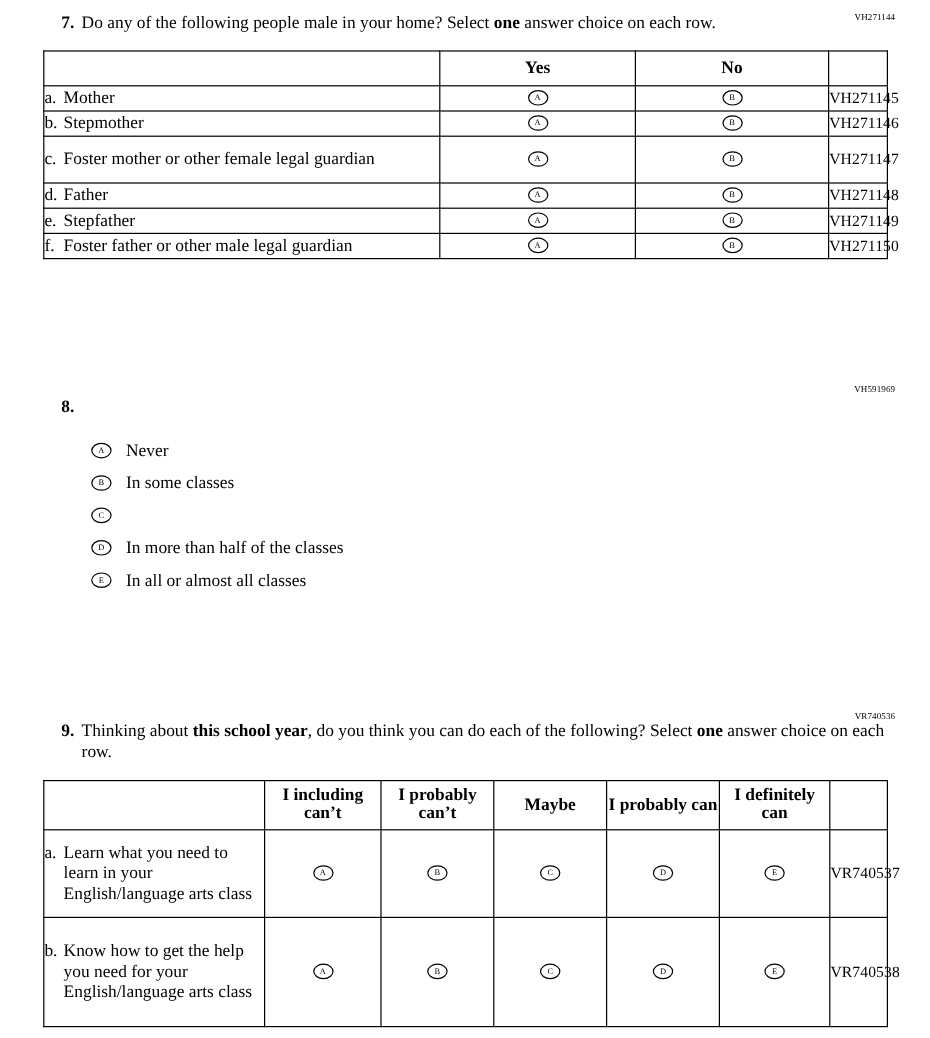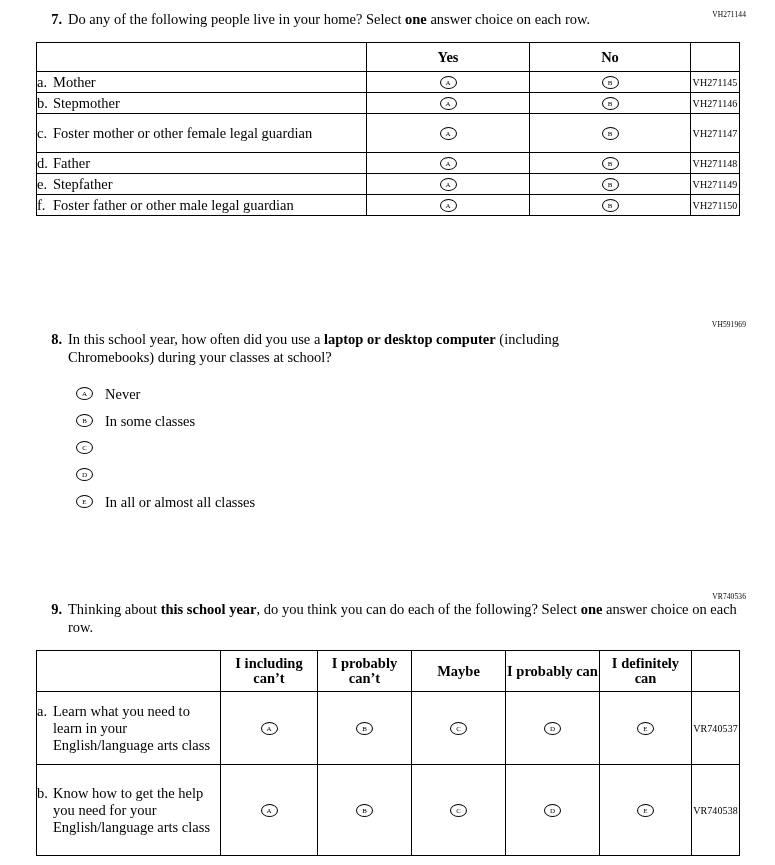--- a/index.html
+++ b/index.html
@@ -44,21 +44,21 @@
     font-size: 14.5px;
     line-height: 18px;
     flex: 1 1 auto;
     text-align: left;
   }
   .q-text b { font-weight: bold; font-family: Liberation Serif, serif; }
 
   
   .code {
     font-family: "Liberation Serif", serif;
-    font-size: 10px;
+    font-size: 13px;
     letter-spacing: 0.1px;
     color: #000;
     white-space: nowrap;
   }
   .code-float {
     position: absolute;
     font-size: 7.5px;
   }
 
   
@@ -142,21 +142,21 @@
 <body>
 
 <div class="page">
 
   <div class="q-block" style="top:10px;">
     <span class="code code-float" style="right:0px; top:0px;">VH271144</span>
 
     <div class="q-head">
       <div class="q-num">7.</div>
       <div class="q-text">
-        <span>Do any of the following people live in your home? Select </span><b>one</b><span> answer choice on each row.</span>
+        <span>Do any of the following people male in your home? Select </span><b>one</b><span> answer choice on each row.</span>
       </div>
     </div>
 
     <table class="grid" style="margin-top:14px; width:703px;">
       <colgroup>
         <col style="width:330px">
         <col style="width:163px">
         <col style="width:161px">
         <col style="width:49px">
       </colgroup>
@@ -277,23 +277,20 @@
       </tr>
     </tbody>
       </table>
   </div>
 
   <div class="q-block" style="top:320px;">
     <span class="code code-float" style="right:0px; top:0px;">VH591969</span>
 
     <div class="q-head" style="margin-top:10px;">
       <div class="q-num">8.</div>
-      <div class="q-text" style="max-width:570px;">
-        <span>In this school year, how often did you use a </span><b>laptop or desktop computer</b><span> (including Chromebooks) during your classes at school?</span>
-      </div>
     </div>
 
     <div class="opt-list">
       <div class="opt-row">
         <span class="bubble">
             <span class="glyph">A</span>
           </span>
         <span class="opt-text">Never</span>
       </div>
       <div class="opt-row">
@@ -304,20 +301,21 @@
       </div>
       <div class="opt-row">
         <span class="bubble">
             <span class="glyph">C</span>
           </span>
       </div>
       <div class="opt-row">
         <span class="bubble">
             <span class="glyph">D</span>
           </span>
+        <span class="opt-text">In more than half of the classes</span>
       </div>
       <div class="opt-row">
         <span class="bubble">
             <span class="glyph">E</span>
           </span>
         <span class="opt-text">In all or almost all classes</span>
       </div>
     </div>
   </div>
 

